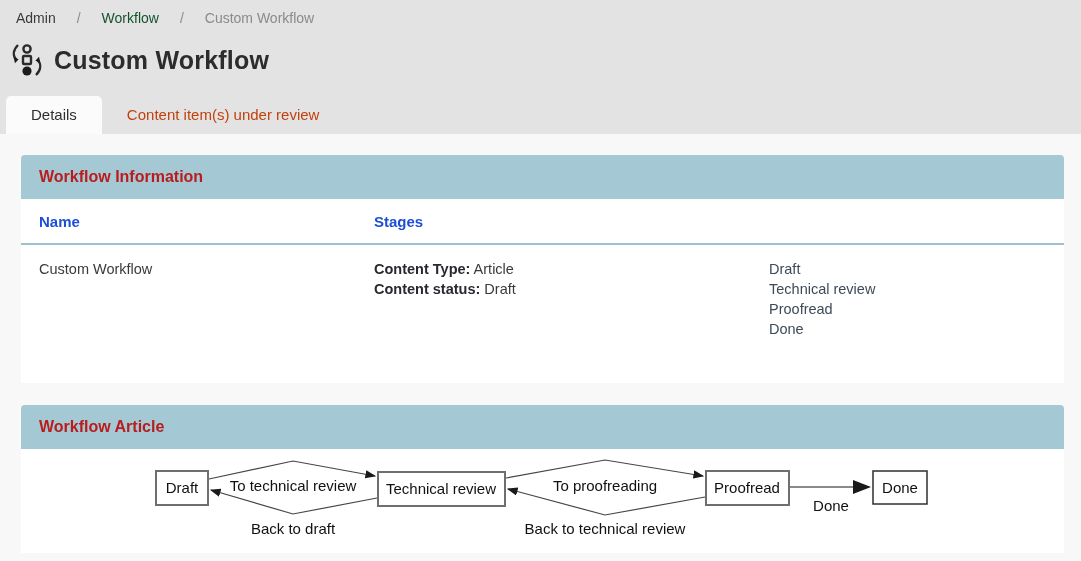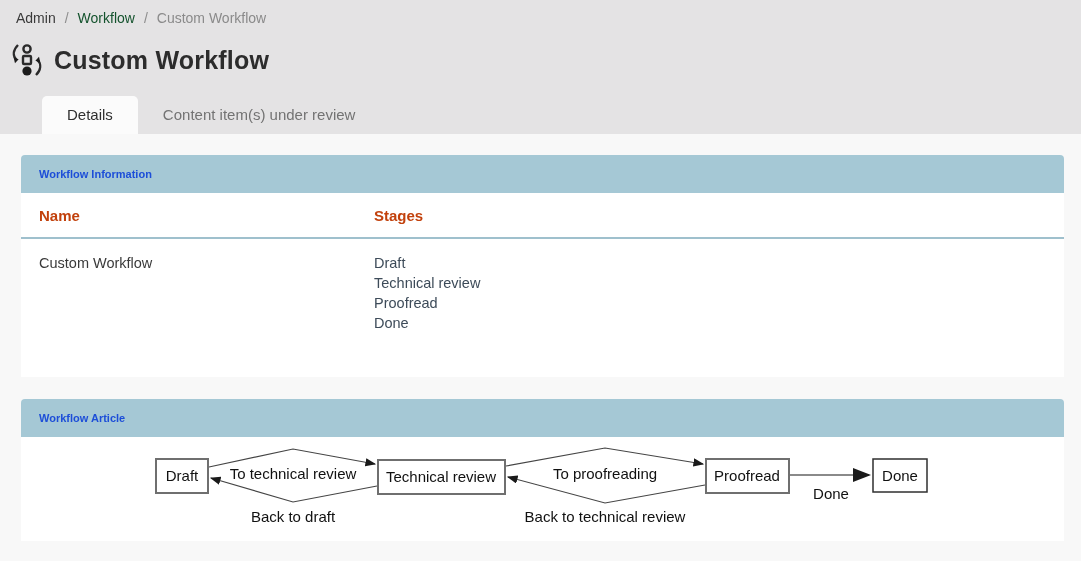--- a/index.html
+++ b/index.html
@@ -12,21 +12,21 @@
   }
 
   
   .app-header { background: #e4e3e4; }
   .breadcrumb {
     padding: 10px 16px 4px 16px;
     font-size: 14px;
     color: #3a3a3a;
     display: flex;
     align-items: center;
-    gap: 9px;
+    gap: 21px;
   }
   .breadcrumb .sep { color: #8d8d8d; }
   .breadcrumb .crumb-link { color: #14532d; text-decoration: none; cursor: pointer; }
   .breadcrumb .crumb-current { color: #8a8a8a; }
 
   .title-row {
     display: flex;
     align-items: center;
     gap: 10px;
     padding: 12px 16px 16px 10px;
@@ -35,28 +35,27 @@
     font-size: 25px;
     font-weight: bold;
     color: #2c2c2c;
     letter-spacing: 0.2px;
   }
   .workflow-icon { width: 34px; height: 36px; display: block; }
 
   .tab-strip {
     display: flex;
     align-items: flex-end;
-    padding-left: 14px;
+    padding-left: 6px;
     height: 40px;
-    margin-left: 28px;
   }
   .tab {
     font-size: 15px;
     padding: 10px 25px 11px 25px;
-    color: #737373;
+    color: #c2410c;
     cursor: pointer;
     border-radius: 5px 5px 0 0;
     white-space: nowrap;
   }
   .tab.active {
     background: #fbfbfb;
     color: #2f2f2f;
   }
 
   
@@ -65,35 +64,35 @@
     background: #f8f8f8;
   }
   .card { margin-bottom: 22px; }
   .card:last-child { margin-bottom: 0; }
   .card-header {
     background: #a5c8d5;
     border-radius: 4px 4px 0 0;
     padding: 13px 18px;
   }
   .card-header h2 {
-    font-size: 11px;
+    font-size: 16px;
     font-weight: bold;
-    color: #1d4ed8;
+    color: #b91c1c;
   }
   .card-body { background: #ffffff; }
 
   
   .info-row { display: flex; }
   .info-head {
     border-bottom: 2px solid #9fc0cd;
   }
   .info-head .cell {
     font-weight: bold;
     font-size: 15px;
-    color: #c2410c;
+    color: #1d4ed8;
     padding: 14px 10px 13px 18px;
   }
   .info-body .cell {
     font-size: 14.5px;
     line-height: 20px;
     padding: 14px 10px 44px 18px;
     color: #3a3a3a;
   }
   .col-name   { width: 335px; }
   .col-limit  { width: 395px; }
@@ -156,20 +155,24 @@
     <div class="card-header">
       <h2>Workflow Information</h2>
     </div>
     <div class="card-body">
       <div class="info-row info-head">
         <div class="cell col-name">Name</div>
         <div class="cell col-stages">Stages</div>
       </div>
       <div class="info-row info-body">
         <div class="cell col-name">Custom Workflow</div>
+        <div class="cell col-limit">
+          <div class="limit-line"><b>Content Type:</b><span> Article</span></div>
+          <div class="limit-line"><b>Content status:</b><span> Draft</span></div>
+        </div>
         <div class="cell col-stages">
           <ul class="stages-list">
             <li>Draft</li>
             <li>Technical review</li>
             <li>Proofread</li>
             <li>Done</li>
           </ul>
         </div>
       </div>
     </div>

